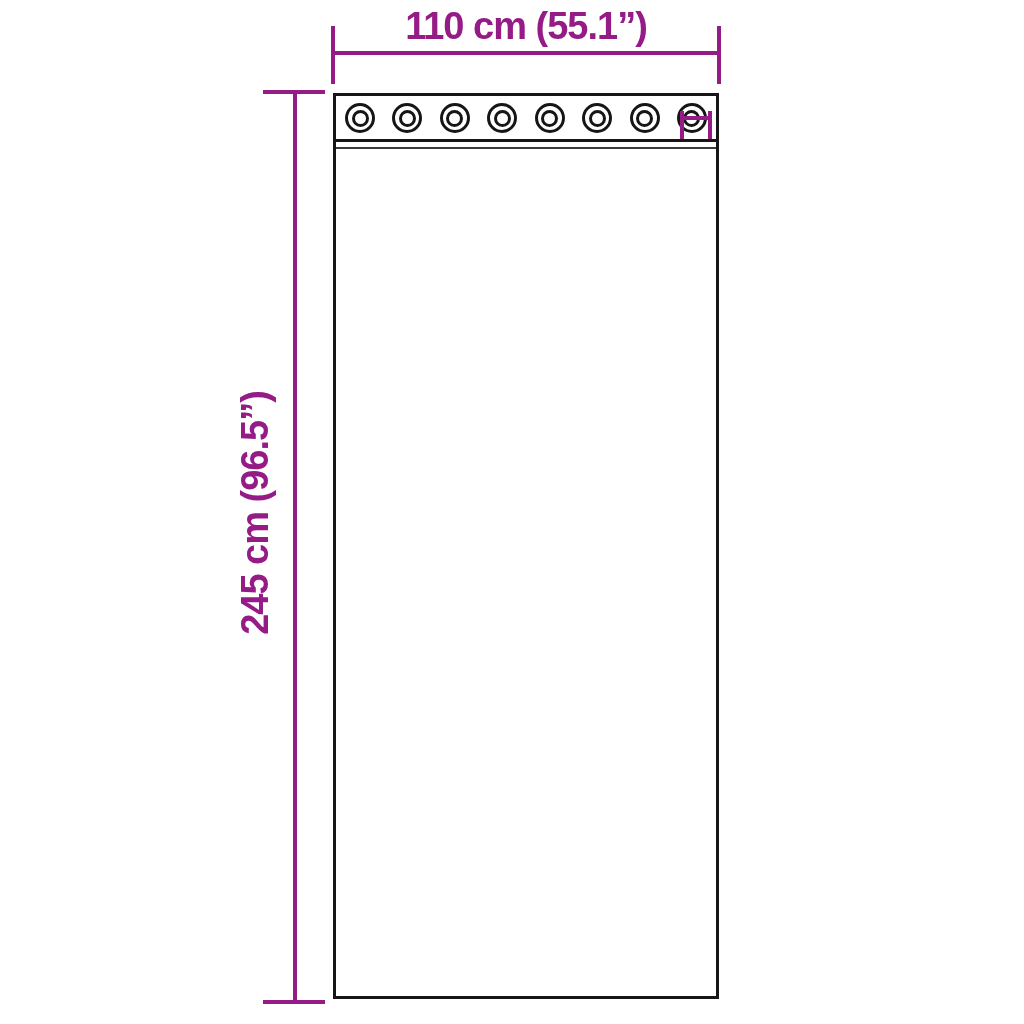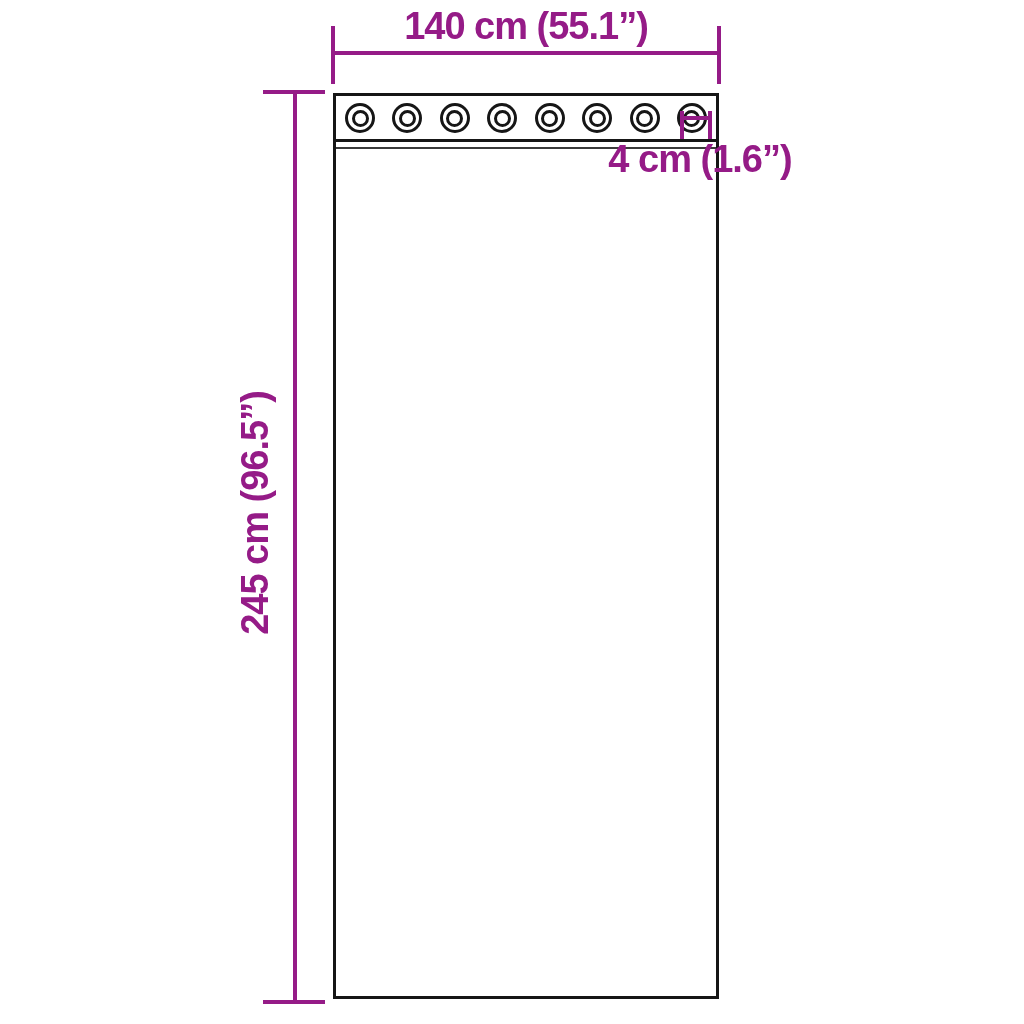--- a/index.html
+++ b/index.html
@@ -125,25 +125,24 @@
           <div class="grommet-hole"></div>
         </div>
       </div>
     <div class="band-line"></div>
     <div class="stitch-line"></div>
   </div>
 
   <div class="dim w-line"></div>
   <div class="dim w-tick-l"></div>
   <div class="dim w-tick-r"></div>
-  <div class="dim-label w-label">140 cm (55.1”)</div>
+  <div class="dim-label w-label">110 cm (55.1”)</div>
 
   <div class="dim h-line"></div>
   <div class="dim h-tick-t"></div>
   <div class="dim h-tick-b"></div>
   <div class="dim-label h-label">245 cm (96.5”)</div>
 
   <div class="dim g-line"></div>
   <div class="dim g-tick-l"></div>
   <div class="dim g-tick-r"></div>
-  <div class="dim-label g-label">4 cm (1.6”)</div>
 
 </div>
 
 </body></html>

